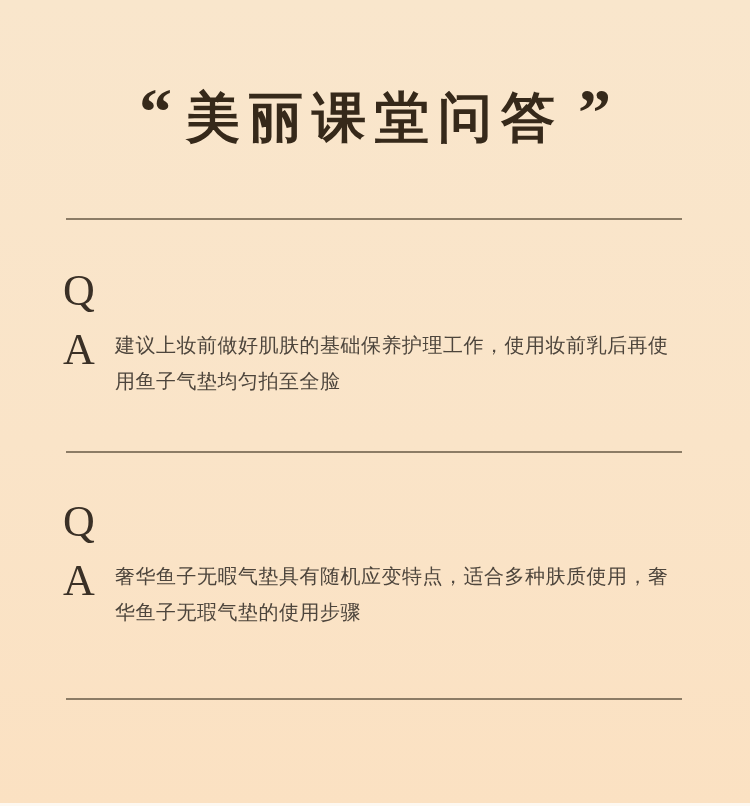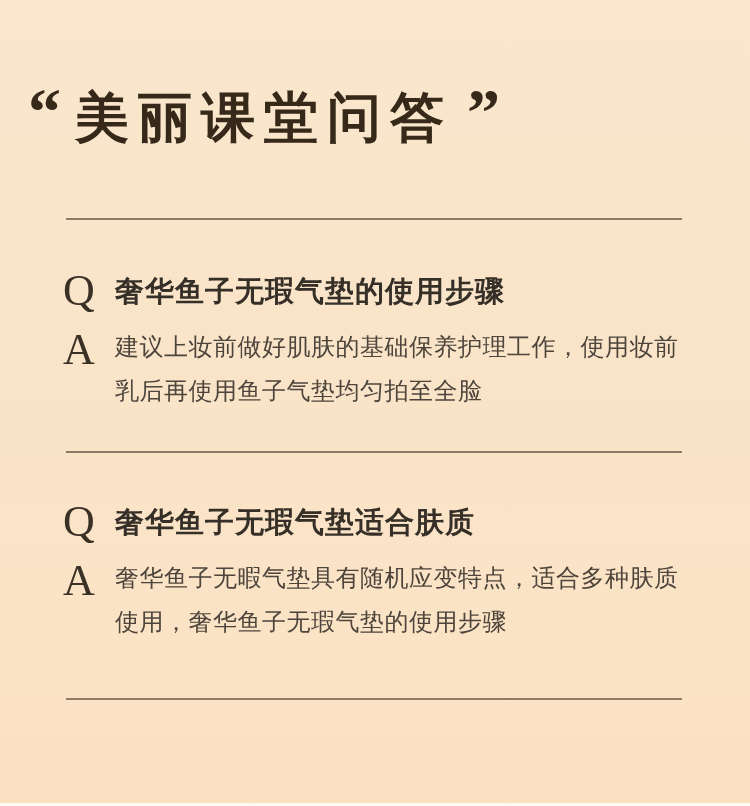--- a/index.html
+++ b/index.html
@@ -13,29 +13,28 @@
     height: 806px;
     overflow: hidden;
     background: linear-gradient(180deg, #f9e6cc 0%, #fae4c8 55%, #fbe1c2 100%);
     font-family: "Liberation Sans", "DejaVu Sans", sans-serif;
   }
   .title {
     position: absolute;
     top: 76px;
     left: 0;
     right: 0;
-    text-align: left;
+    text-align: center;
     font-family: "Liberation Serif", "DejaVu Serif", serif;
     font-weight: 700;
     font-size: 54px;
     line-height: 76px;
     letter-spacing: 9px;
     color: #36291a;
     white-space: nowrap;
-    margin-left: 28px;
   }
   .quote {
     font-size: 66px;
     letter-spacing: 0;
     display: inline-block;
     position: relative;
     top: -2px;
   }
   .quote.open  { margin-right: 14px; }
   .quote.close { margin-left: 14px; }
@@ -65,26 +64,25 @@
   }
   .answer-row .qa-letter { line-height: 46px; }
   .question {
     font-size: 29px;
     font-weight: 700;
     line-height: 42px;
     letter-spacing: 1px;
     color: #352f28;
   }
   .answer {
-    font-size: 24px;
-    line-height: 44px;
+    font-size: 20px;
+    line-height: 36px;
     letter-spacing: 0.5px;
     color: #4d453c;
     width: 570px;
-    font-family: Liberation Mono, monospace;
   }
   #qa1-question { top: 270px; }
   #qa1-answer   { top: 327px; }
   #qa2-question { top: 501px; }
   #qa2-answer   { top: 558px; }
   .bottom-strip {
     position: absolute;
     left: 0;
     bottom: 0;
     width: 100%;
@@ -96,33 +94,31 @@
 <body>
 
 <div class="page">
 
   <div class="title"><span class="quote open">“</span><span>美丽课堂问答</span><span class="quote close">”</span></div>
 
   <div class="divider" id="divider-1"></div>
 
   <div class="qa-row question-row" id="qa1-question">
     <span class="qa-letter">Q</span>
-    <span class="question">奢华鱼子无瑕气垫的使用步骤</span>
   </div>
 
   <div class="qa-row answer-row" id="qa1-answer">
     <span class="qa-letter">A</span>
     <span class="answer">建议上妆前做好肌肤的基础保养护理工作，使用妆前乳后再使用鱼子气垫均匀拍至全脸</span>
   </div>
 
   <div class="divider" id="divider-2"></div>
 
   <div class="qa-row question-row" id="qa2-question">
     <span class="qa-letter">Q</span>
-    <span class="question">奢华鱼子无瑕气垫适合肤质</span>
   </div>
 
   <div class="qa-row answer-row" id="qa2-answer">
     <span class="qa-letter">A</span>
     <span class="answer">奢华鱼子无暇气垫具有随机应变特点，适合多种肤质使用，奢华鱼子无瑕气垫的使用步骤</span>
   </div>
 
   <div class="divider" id="divider-3"></div>
 
   <div class="bottom-strip"></div>

